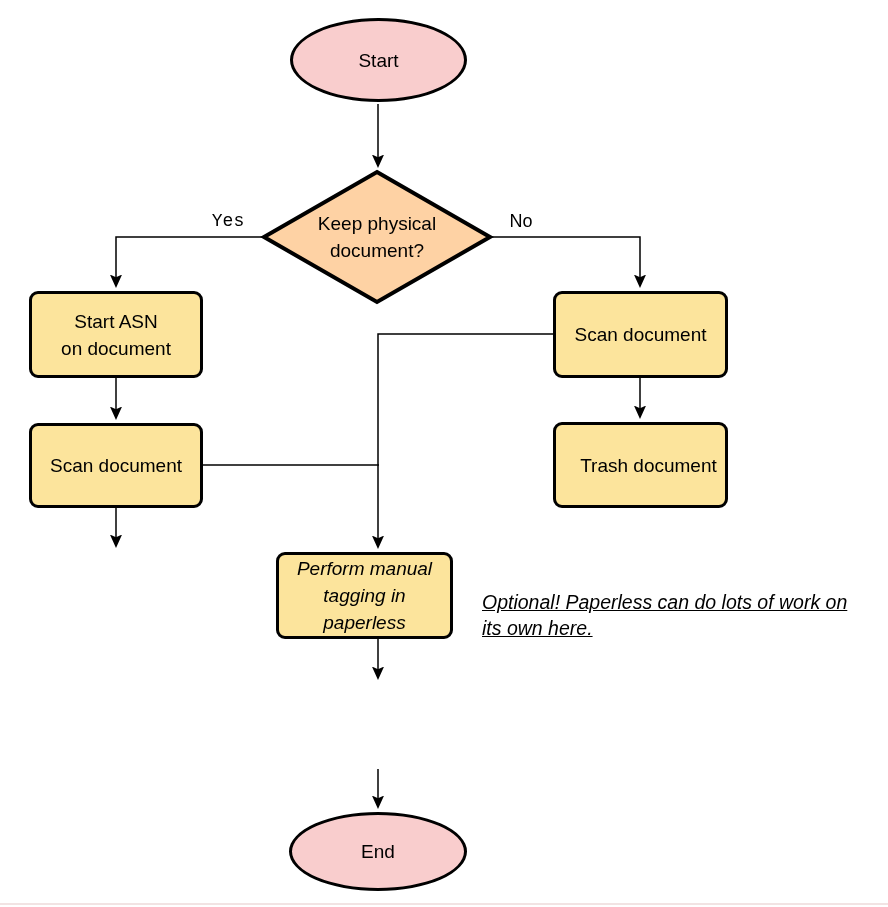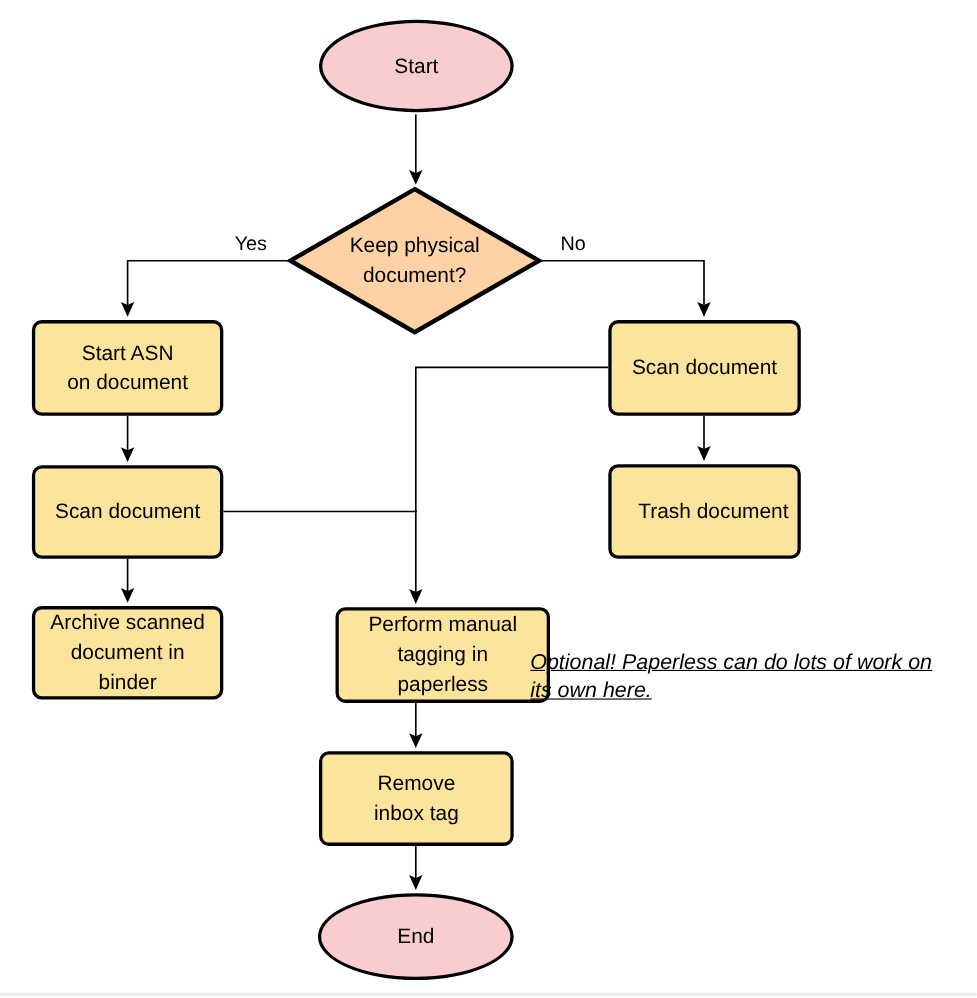--- a/index.html
+++ b/index.html
@@ -62,44 +62,39 @@
     <polyline points="378,769 378,807" fill="none" stroke="#000" stroke-width="1.5" marker-end="url(#arrow)"></polyline>
 
     <polygon points="377,172 490,237 377,302 264,237" fill="#FED2A4" stroke="#000" stroke-width="4" stroke-linejoin="miter"></polygon>
   </svg>
 
   <div class="node ellipse" style="left:290px; top:18px; width:177px; height:84px;">Start</div>
 
   <div class="node diamond-label" style="left:264px; top:172px; width:226px; height:130px;">Keep physical
 document?</div>
 
-  <span class="edge-label" style="left:228px; top:221px;">Yes</span>
+  <span class="edge-label" style="left:228px; top:221px;font-family:Liberation Mono, monospace;">Yes</span>
 
   <span class="edge-label" style="left:521px; top:221px;">No</span>
 
   <div class="node box" style="left:29px; top:291px; width:174px; height:87px;">Start ASN
 on document</div>
 
   <div class="node box" style="left:29px; top:423px; width:174px; height:85px;">Scan document</div>
 
-  <div class="node box" style="left:29px; top:551px; width:174px; height:85px;">Archive scanned
-document in
-binder</div>
 
   <div class="node box" style="left:553px; top:291px; width:175px; height:87px;">Scan document</div>
 
   <div class="node box" style="left:553px; top:422px; width:175px; height:86px;padding-left:16px;">Trash document</div>
 
-  <div class="node box" style="left:305px; top:552px; width:195px; height:87px;">Perform manual
+  <div class="node box" style="left:276px; top:552px; width:177px; height:87px;font-style:italic;">Perform manual
 tagging in
 paperless</div>
 
   <div class="annotation" style="left:482px; top:589px;">Optional! Paperless can do lots of work on
 its own here.</div>
 
-  <div class="node box" style="left:290px; top:683px; width:177px; height:86px;">Remove
-inbox tag</div>
 
   <div class="node ellipse" style="left:289px; top:812px; width:178px; height:79px;">End</div>
 
   <div class="bottom-divider"></div>
 
 </div>
 
 </body></html>

